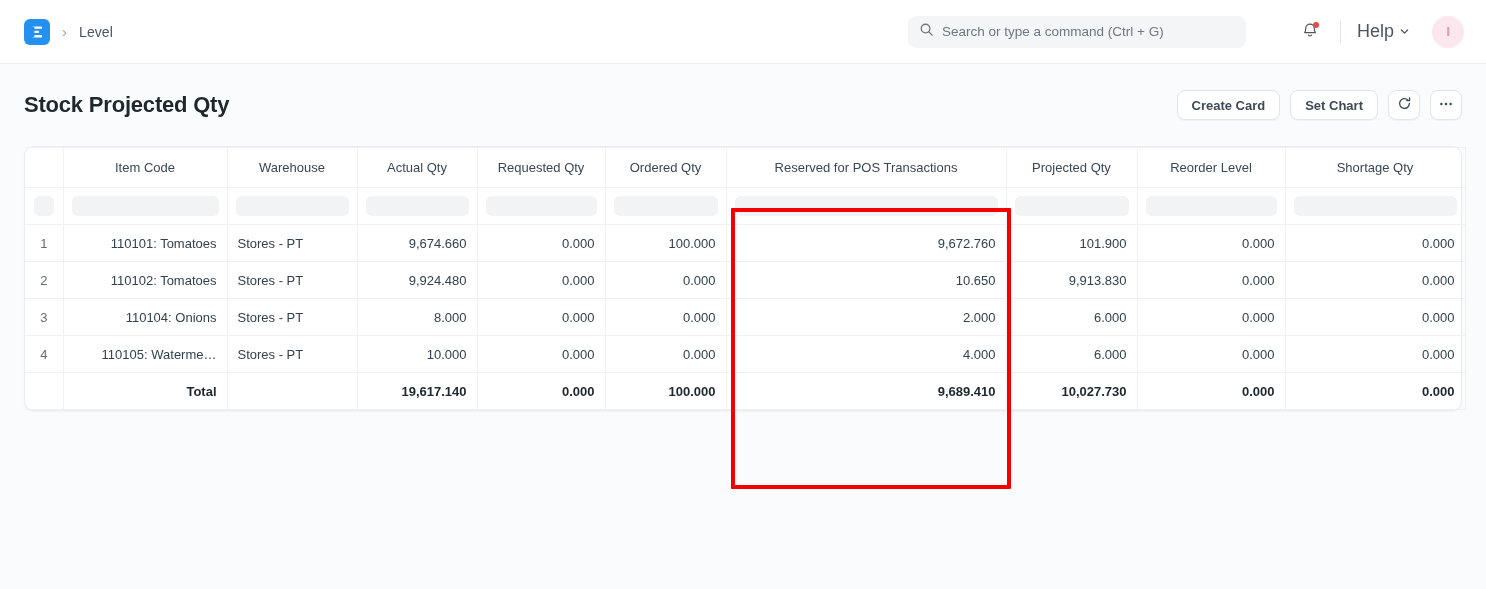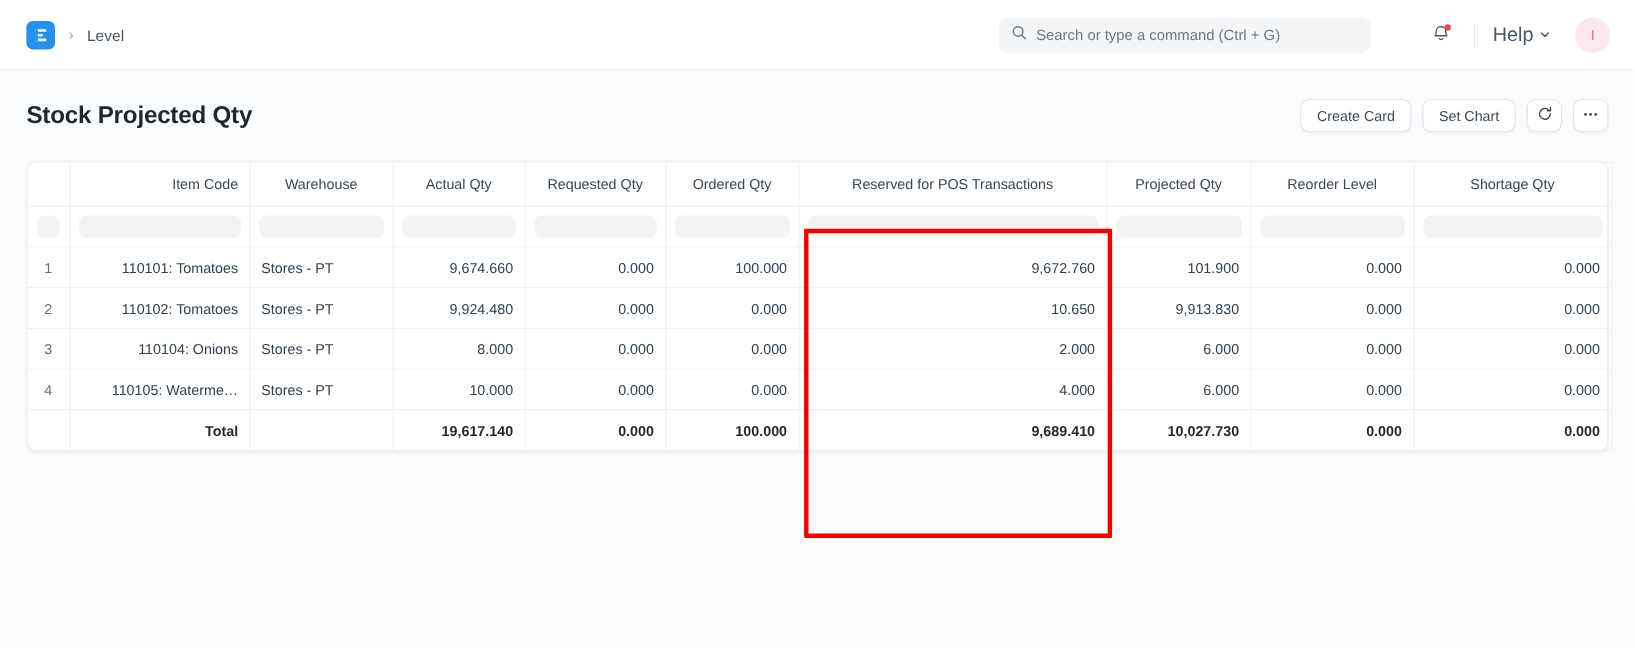--- a/index.html
+++ b/index.html
@@ -106,20 +106,21 @@
   .head-actions { display: flex; align-items: center; gap: 10px; }
   .btn {
     height: 30px;
     background: #ffffff;
     border: 1px solid #e2e6e9;
     border-radius: 8px;
     font-family: inherit; font-size: 13px; color: #3f4a55;
     padding: 0 14px; cursor: pointer;
     display: flex; align-items: center; justify-content: center;
     box-shadow: 0 1px 1px rgba(16,24,40,.04);
+    font-weight: bold;
   }
   .btn.icon-btn { width: 32px; padding: 0; }
 
   
   .card {
     background: #ffffff;
     border: 1px solid #ebeef0;
     border-radius: 10px;
     box-shadow: 0 1px 2px rgba(16,24,40,.04);
     overflow: visible;
@@ -167,21 +168,21 @@
     text-overflow: ellipsis;
   }
   table.dt th { color: #3a4754; font-weight: normal; height: 40px; }
   table.dt tr > *:first-child { border-left: 0; }
   table.dt .c-idx { width: 38px; text-align: center; color: #646d76; border-right: 1px solid #f0f1f3;}
   table.dt .c-num { text-align: right; }
   table.dt .c-txt { text-align: left; }
   table.dt th.c-num { text-align: center; }
   table.dt th.c-txt { text-align: center; }
   table.dt td.c-code { text-align: right; padding-left: 20px; }
-  table.dt th.c-code { text-align: right; margin-left: 20px; }
+  table.dt th.c-code { text-align: center; margin-left: 20px; }
 
   .fcell { padding: 0 8px !important; }
   .fbox {
     height: 20px; border-radius: 6px; background: #f2f3f5; width: 100%;
   }
   .fbox.sm { width: 20px; margin: 0 auto; }
 
   tr.total td { font-weight: bold; color: #1f272e; }
   tr.total td.c-idx { border-right: 1px solid #f0f1f3; }
 

